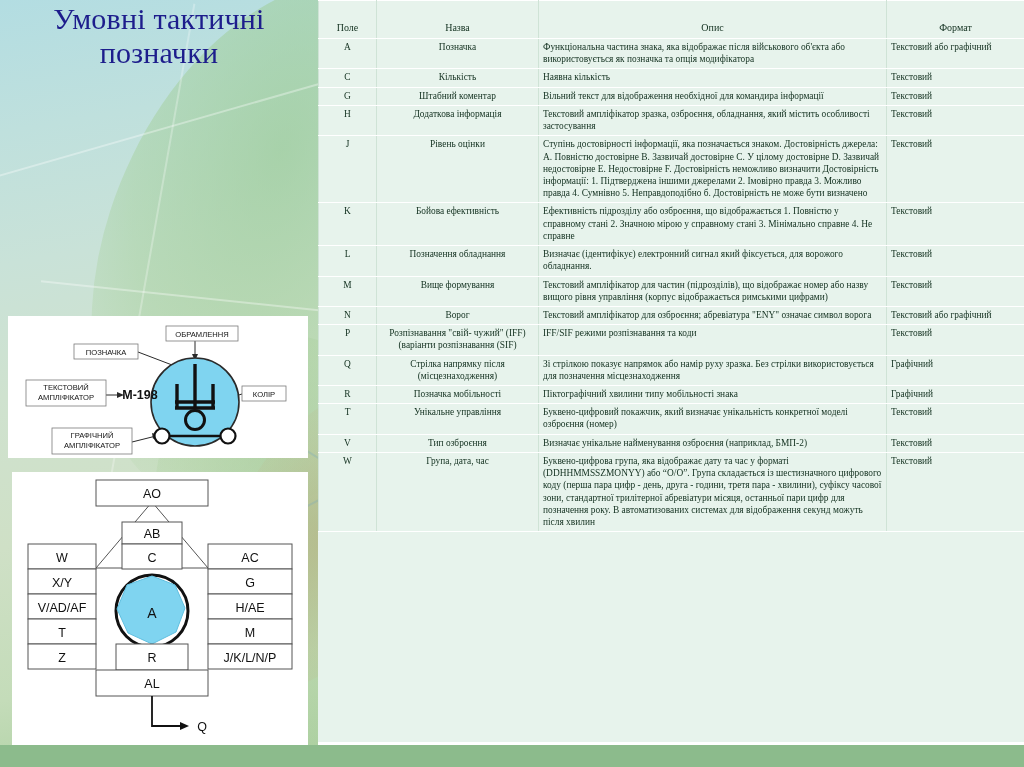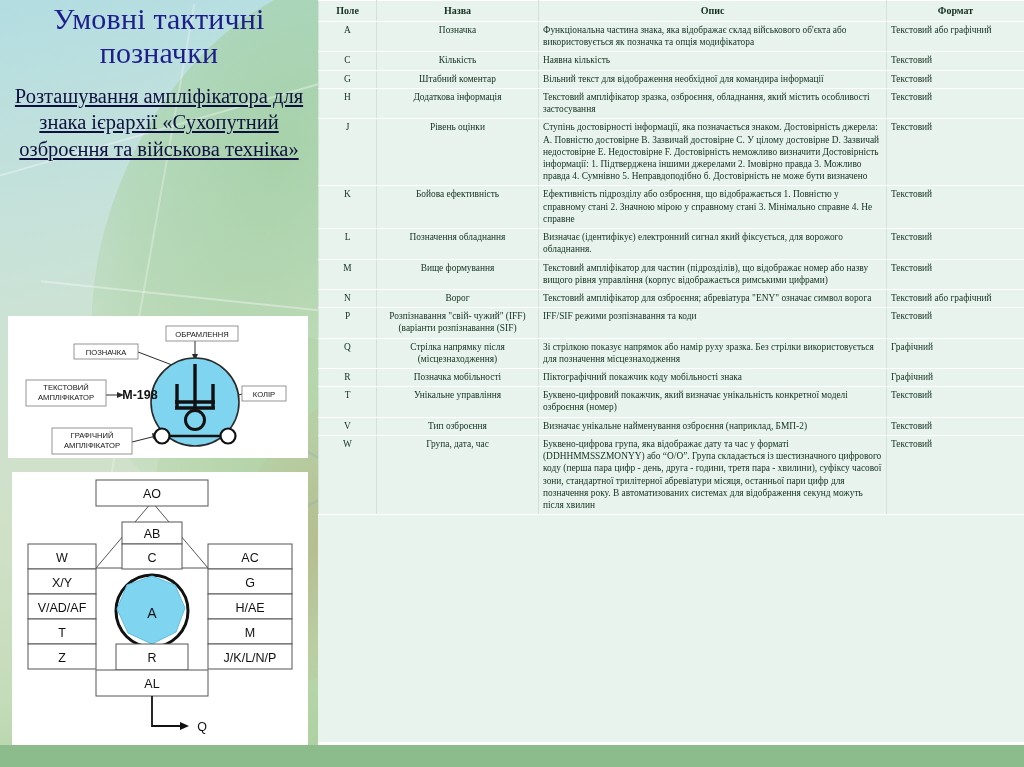--- a/index.html
+++ b/index.html
@@ -157,23 +157,23 @@
     border-left-color: #cfe3d6;
     border-right-color: #cfe3d6;
     border-top-color: #ffffff;
     border-bottom-color: #ffffff;
     vertical-align: top;
     padding: 2px 4px 3px 4px;
     line-height: 1.30;
   }
   #field-table thead th {
     text-align: center;
-    font-weight: bold;
+    font-weight: normal;
     font-size: 10px;
-    padding-top: 3px;
+    padding-top: 20px;
     padding-bottom: 4px;
   }
   #field-table td.cell-field  { text-align: center; }
   #field-table td.cell-name   { text-align: center; }
   #field-table td.cell-desc   { text-align: left; }
   #field-table td.cell-format { text-align: left; margin-left: 20px; }
 </style>
 </head>
 <body>
 
@@ -185,23 +185,20 @@
   <div class="bg-art" id="stroke-a"></div>
   <div class="bg-art" id="stroke-b"></div>
   <div class="bg-art" id="stroke-c"></div>
   <div class="bg-art" id="vein-a"></div>
   <div class="bg-art" id="vein-b"></div>
 
   <div id="left-col">
 
     <div id="slide-title">Умовні тактичні позначки</div>
 
-    <div id="subtitle">
-      <u>Розташування ампліфікатора для знака ієрархії «Сухопутний озброєння та військова техніка»</u>
-    </div>
 
     <div id="diagram-anatomy">
       <svg class="diag-svg" viewBox="0 0 296 142">
 
         <g stroke="#2a2a2a" stroke-width="1" fill="none">
           <line x1="185" y1="24" x2="185" y2="42"></line>
           <line x1="128" y1="36" x2="170" y2="52"></line>
           <line x1="96" y1="79" x2="112" y2="79"></line>
           <line x1="232" y1="78" x2="206" y2="86"></line>
           <line x1="122" y1="126" x2="146" y2="120"></line>
@@ -329,21 +326,21 @@
           <th>Поле</th>
           <th>Назва</th>
           <th>Опис</th>
           <th>Формат</th>
         </tr>
       </thead>
       <tbody id="table-body">
           <tr>
             <td class="cell-field">A</td>
             <td class="cell-name">Позначка</td>
-            <td class="cell-desc">Функціональна частина знака, яка відображає склад військового об'єкта або використовується як позначка та опція модифікатора</td>
+            <td class="cell-desc">Функціональна частина знака, яка відображає після військового об'єкта або використовується як позначка та опція модифікатора</td>
             <td class="cell-format">Текстовий або графічний</td>
           </tr>
           <tr>
             <td class="cell-field">C</td>
             <td class="cell-name">Кількість</td>
             <td class="cell-desc">Наявна кількість</td>
             <td class="cell-format">Текстовий</td>
           </tr>
           <tr>
             <td class="cell-field">G</td>
@@ -395,21 +392,21 @@
           </tr>
           <tr>
             <td class="cell-field">Q</td>
             <td class="cell-name">Стрілка напрямку після (місцезнаходження)</td>
             <td class="cell-desc">Зі стрілкою показує напрямок або намір руху зразка. Без стрілки використовується для позначення місцезнаходження</td>
             <td class="cell-format">Графічний</td>
           </tr>
           <tr>
             <td class="cell-field">R</td>
             <td class="cell-name">Позначка мобільності</td>
-            <td class="cell-desc">Піктографічний покажчик коду мобільності знака</td>
+            <td class="cell-desc">Піктографічний хвилини типу мобільності знака</td>
             <td class="cell-format">Графічний</td>
           </tr>
           <tr>
             <td class="cell-field">T</td>
             <td class="cell-name">Унікальне управління</td>
             <td class="cell-desc">Буквено-цифровий покажчик, який визначає унікальність конкретної моделі озброєння (номер)</td>
             <td class="cell-format">Текстовий</td>
           </tr>
           <tr>
             <td class="cell-field">V</td>

